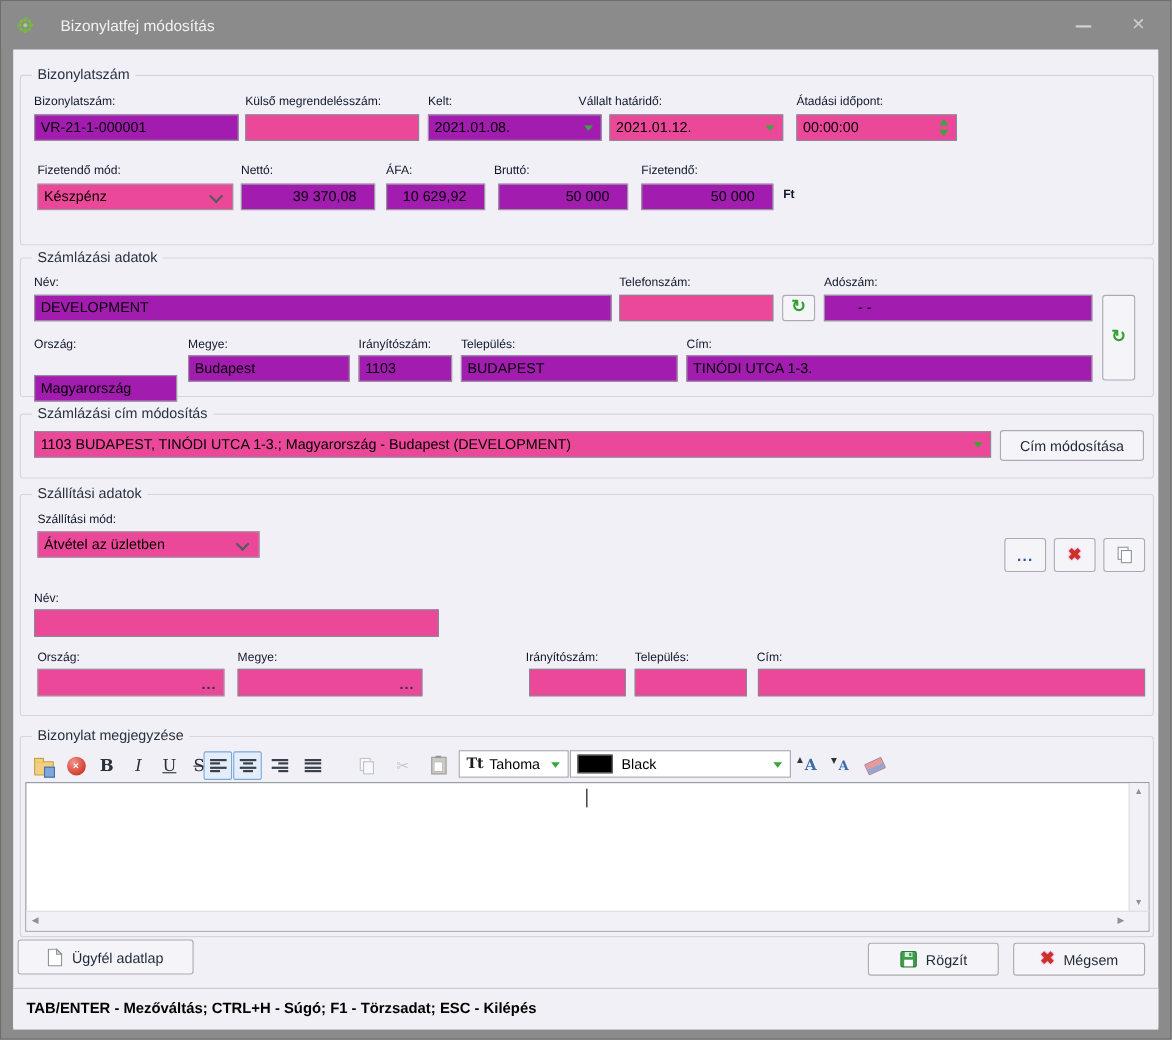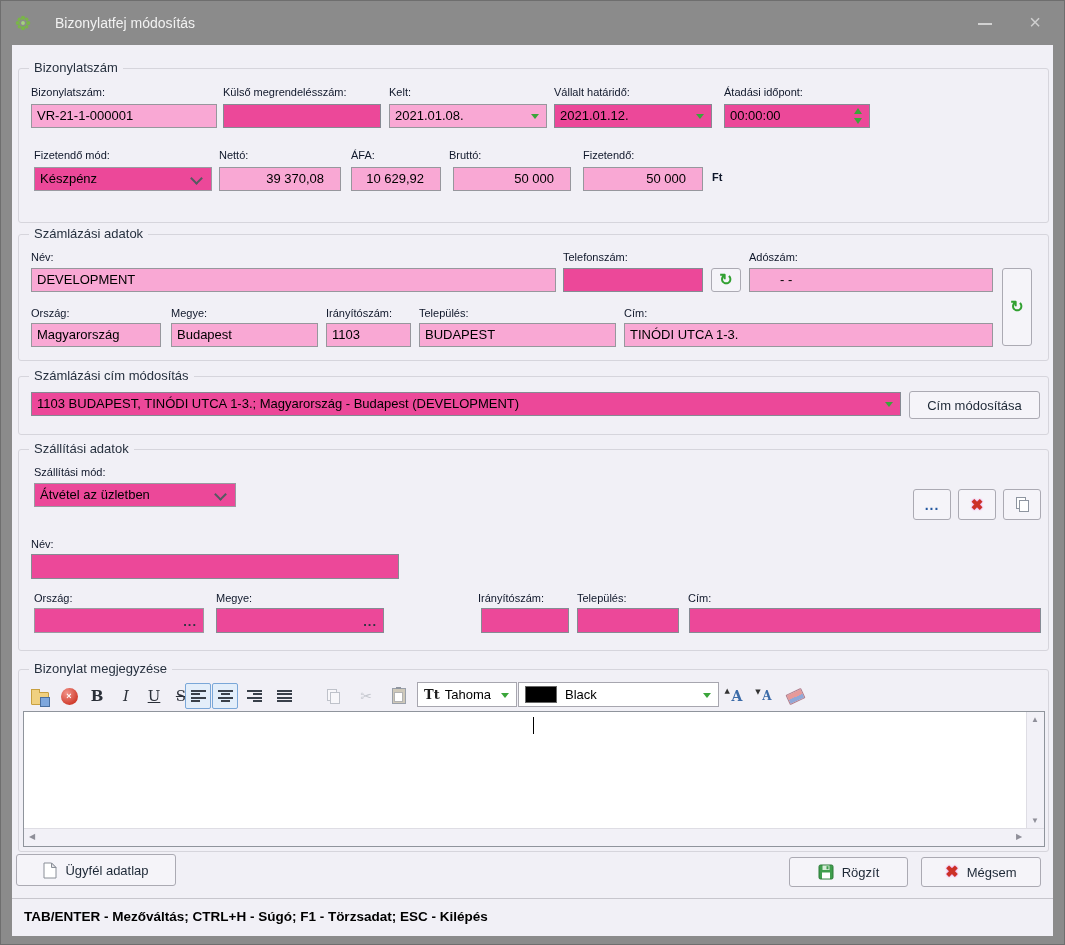--- a/index.html
+++ b/index.html
@@ -9,21 +9,21 @@
   .titlebar .appicon{margin-left:14px;}
   .titlebar .title{margin-left:24px;color:#f2f2f2;font-size:14px;}
   .t-min{position:absolute;right:66px;top:14px;width:26px;height:18px;display:flex;align-items:center;justify-content:center;}
   .t-min i{display:block;width:14px;height:2px;background:#d2d2d2;}
   .t-close{position:absolute;right:16px;top:8px;width:26px;height:26px;color:#cfcfcf;font-size:20px;line-height:26px;text-align:center;}
   .content{position:absolute;left:11px;right:11px;top:44px;bottom:10px;background:#f1f0f6;}
   .gb{position:absolute;border:1px solid #d6d5dc;border-radius:3px;}
   .legend{position:absolute;top:-9px;left:10px;background:#f1f0f6;padding:0 5px;font-size:13px;color:#27313f;white-space:nowrap;}
   .lbl{position:absolute;font-size:11px;color:#0f172a;white-space:nowrap;}
   .fld{position:absolute;height:24px;box-sizing:border-box;border:1px solid #868a93;background:#ec4899;font-size:13px;color:#000;line-height:21px;padding:0 5px;white-space:nowrap;overflow:hidden;}
-  .yellow{background:#f9a8d4;border-color:#97979d;}
+  .yellow{background:#a21caf;border-color:#97979d;}
   .num{text-align:right;padding-right:16px;}
   .gray{background:#ec4899;border-color:#9a9aa1;}
   .arrow-green{position:absolute;right:7px;top:50%;margin-top:-2px;width:0;height:0;border-left:4px solid transparent;border-right:4px solid transparent;border-top:5px solid #3aa53a;}
   .chev{position:absolute;right:10px;top:6px;width:7px;height:7px;border-right:2px solid #555a61;border-bottom:2px solid #555a61;transform:rotate(45deg);}
   .spinner{position:absolute;right:5px;top:3px;bottom:3px;width:12px;display:flex;flex-direction:column;justify-content:space-between;align-items:center;}
   .tri-up{width:0;height:0;border-left:4px solid transparent;border-right:4px solid transparent;border-bottom:6px solid #3aa53a;}
   .tri-down{width:0;height:0;border-left:4px solid transparent;border-right:4px solid transparent;border-top:6px solid #3aa53a;}
   .btn{position:absolute;box-sizing:border-box;background:#f5f4f9;border:1px solid #abaab3;border-radius:3px;font-size:13px;color:#1d2836;display:flex;align-items:center;justify-content:center;gap:8px;}
   .refresh{color:#31a031;font-size:16px;font-weight:bold;line-height:1;}
   .dots{position:absolute;right:6px;bottom:1px;font-weight:bold;letter-spacing:1px;color:#2b3440;font-size:13px;line-height:18px;}
@@ -90,21 +90,21 @@
   </div>
 
   <div class="content">
 
     <div class="gb" style="left:6px;top:23px;width:1029px;height:153px;">
       <span class="legend">Bizonylatszám</span>
     </div>
     <span class="lbl" style="left:19px;top:41px;">Bizonylatszám:</span>
     <span class="lbl" style="left:211px;top:41px;">Külső megrendelésszám:</span>
     <span class="lbl" style="left:377px;top:41px;">Kelt:</span>
-    <span class="lbl" style="left:542px;top:41px;">Vállalt határidő:</span>
+    <span class="lbl" style="left:514px;top:41px;">Vállalt határidő:</span>
     <span class="lbl" style="left:712px;top:41px;">Átadási időpont:</span>
 
     <div class="fld yellow" style="left:19px;top:59px;width:186px;"><span>VR-21-1-000001</span></div>
     <div class="fld" style="left:211px;top:59px;width:158px;"><span></span></div>
     <div class="fld yellow" style="left:377px;top:59px;width:158px;"><span>2021.01.08.</span><i class="arrow-green"></i></div>
     <div class="fld" style="left:542px;top:59px;width:158px;"><span>2021.01.12.</span><i class="arrow-green"></i></div>
     <div class="fld" style="left:712px;top:59px;width:146px;"><span>00:00:00</span>
       <span class="spinner">
           <i class="tri-up"></i>
           <i class="tri-down"></i>
@@ -140,21 +140,21 @@
     <div class="btn" style="left:990px;top:223px;width:30px;height:78px;">
         <span class="refresh">↻</span>
       </div>
 
     <span class="lbl" style="left:19px;top:262px;">Ország:</span>
     <span class="lbl" style="left:159px;top:262px;">Megye:</span>
     <span class="lbl" style="left:314px;top:262px;">Irányítószám:</span>
     <span class="lbl" style="left:407px;top:262px;">Település:</span>
     <span class="lbl" style="left:612px;top:262px;">Cím:</span>
 
-    <div class="fld yellow" style="left:19px;top:278px;width:130px;"><span>Magyarország</span></div>
+    <div class="fld yellow" style="left:19px;top:296px;width:130px;"><span>Magyarország</span></div>
     <div class="fld yellow" style="left:159px;top:278px;width:147px;"><span>Budapest</span></div>
     <div class="fld yellow" style="left:314px;top:278px;width:85px;"><span>1103</span></div>
     <div class="fld yellow" style="left:407px;top:278px;width:197px;"><span>BUDAPEST</span></div>
     <div class="fld yellow" style="left:612px;top:278px;width:369px;"><span>TINÓDI UTCA 1-3.</span></div>
 
     <div class="gb" style="left:6px;top:331px;width:1029px;height:57px;">
       <span class="legend">Számlázási cím módosítás</span>
     </div>
     <div class="fld" style="left:19px;top:347px;width:870px;"><span>1103 BUDAPEST, TINÓDI UTCA 1-3.; Magyarország - Budapest (DEVELOPMENT)</span><i class="arrow-green"></i></div>
     <div class="btn" style="left:897px;top:346px;width:131px;height:28px;">

